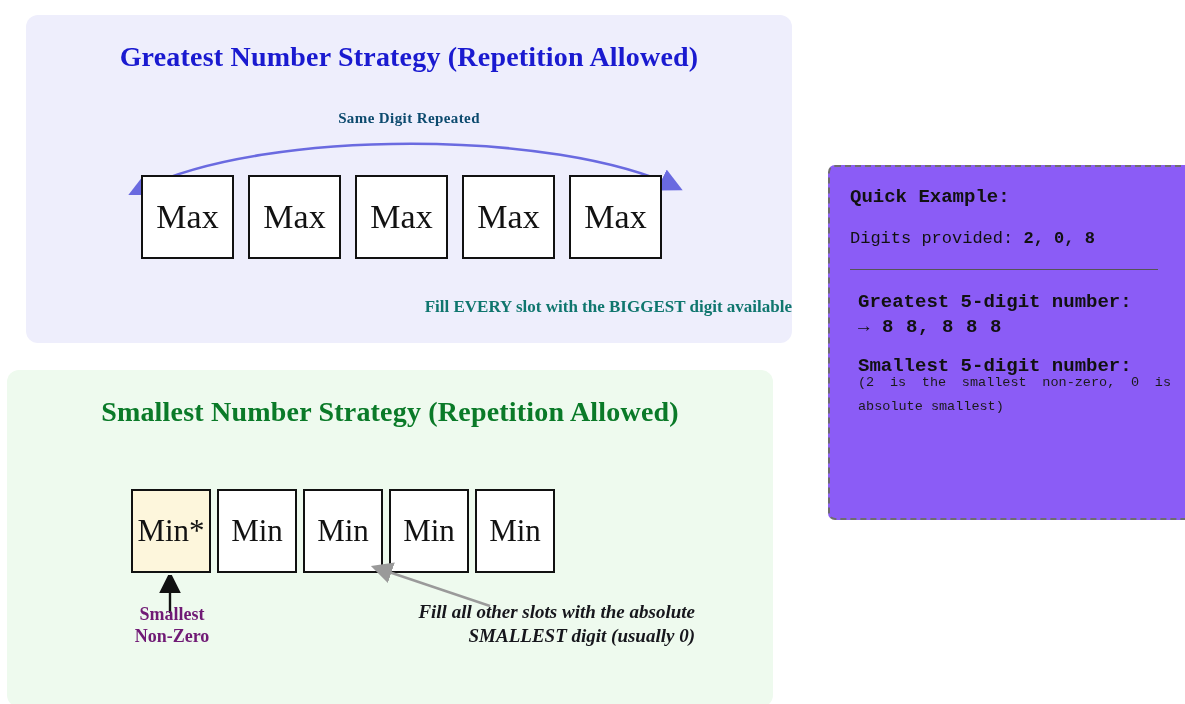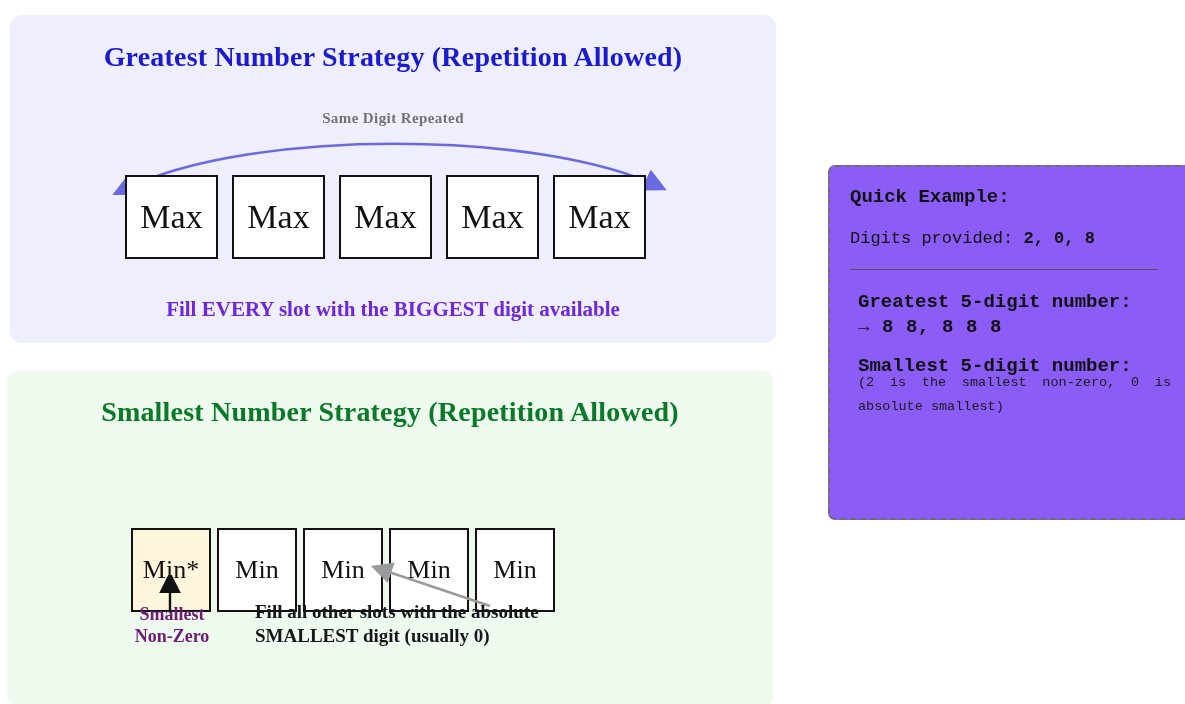--- a/index.html
+++ b/index.html
@@ -14,21 +14,21 @@
     font-family: "Liberation Serif", "DejaVu Serif", serif;
     overflow: hidden;
   }
 
   
   .panel {
     position: absolute;
     border-radius: 12px;
   }
   #greatest-panel {
-    left: 10px;
+    left: 26px;
     top: 15px;
     width: 766px;
     height: 328px;
     background: #eeeefc;
   }
   #smallest-panel {
     left: 7px;
     top: 370px;
     width: 766px;
     height: 337px;
@@ -49,21 +49,21 @@
   #smallest-panel .panel-title { color: #0a7a28; }
 
   .arc-caption {
     position: absolute;
     left: 0;
     top: 95px;
     width: 100%;
     text-align: center;
     font-size: 15px;
     font-weight: bold;
-    color: #737373;
+    color: #0c4a6e;
     letter-spacing: 0.4px;
   }
 
   
   #arc-svg {
     position: absolute;
     left: 100px;
     top: 118px;
     width: 570px;
     height: 62px;
@@ -94,36 +94,35 @@
     color: #121212;
     box-sizing: border-box;
   }
   #max-row .slot {
     width: 93px;
     height: 84px;
   }
   #min-row .slot {
     width: 80px;
     height: 84px;
-    font-size: 26px;
-    margin-top: 39px;
+    font-size: 31px;
   }
   .slot.highlight {
     background: #fdf6dc;
   }
 
   .panel-footnote {
     position: absolute;
     left: 0;
     top: 282px;
     width: 100%;
-    text-align: center;
-    font-size: 21px;
-    font-weight: bold;
-    color: #6d28d9;
+    text-align: right;
+    font-size: 17px;
+    font-weight: bold;
+    color: #0f766e;
   }
 
   
   #up-arrow-svg {
     position: absolute;
     left: 150px;
     top: 575px;
     width: 40px;
     height: 40px;
   }
@@ -143,25 +142,26 @@
     left: 370px;
     top: 562px;
     width: 160px;
     height: 50px;
   }
   #fill-other-label {
     position: absolute;
     left: 255px;
     top: 600px;
     width: 440px;
-    text-align: left;
+    text-align: right;
     font-size: 19px;
     font-weight: bold;
     color: #16161c;
     line-height: 1.26;
+    font-style: italic;
   }
 
   
   #quick-example {
     position: absolute;
     left: 828px;
     top: 165px;
     width: 365px;
     height: 355px;
     background: #8b5cf6;

